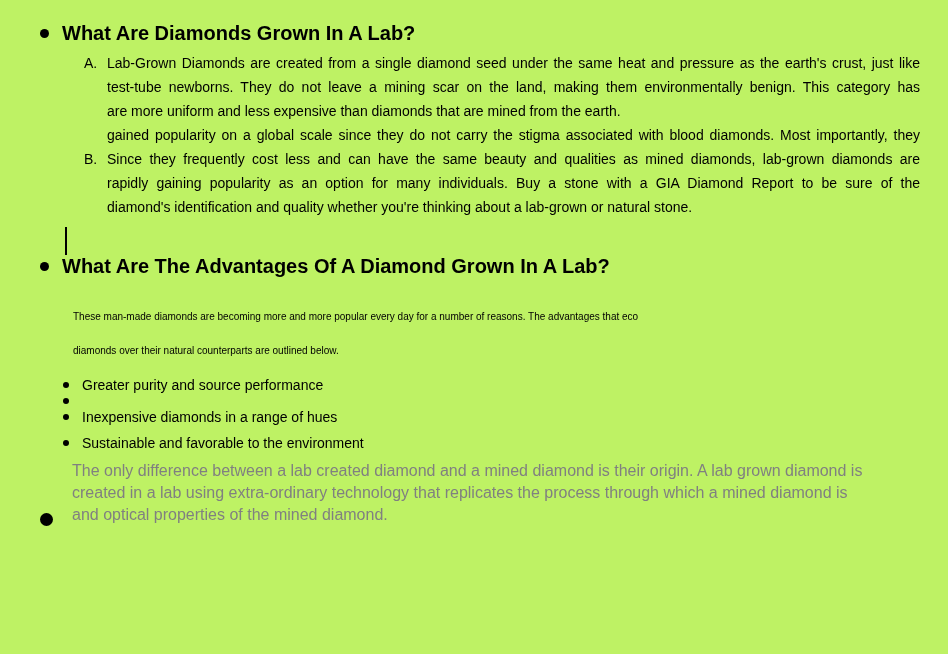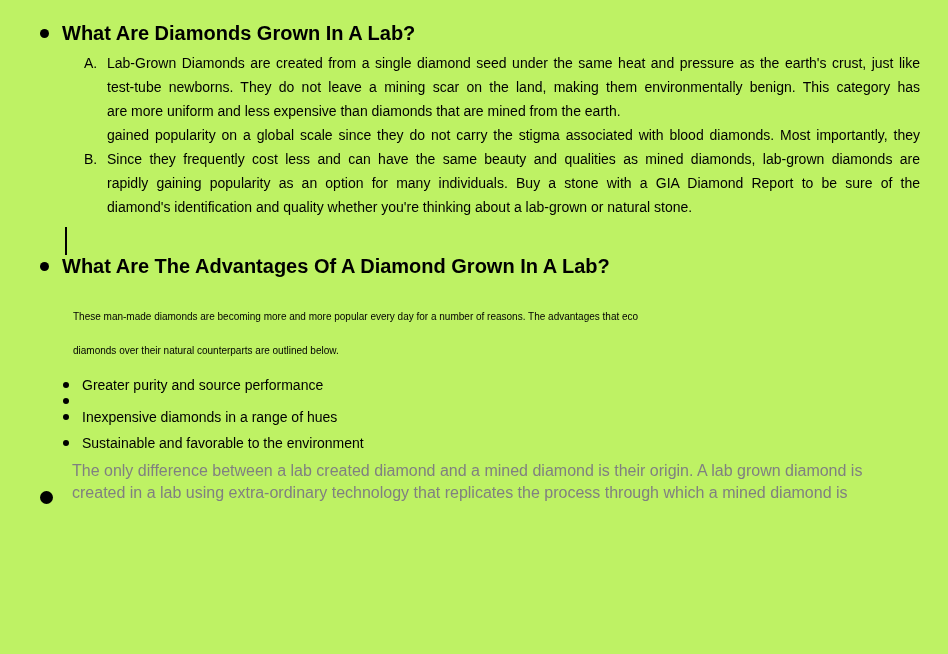--- a/index.html
+++ b/index.html
@@ -108,16 +108,17 @@
       <span class="dot dot-sm"></span>
       <span>Sustainable and favorable to the environment</span>
     </div>
   </div>
 
   <div class="note">
     <span class="dot dot-xl"></span>
     <div class="note-text">
       <div>The only difference between a lab created diamond and a mined diamond is their origin. A lab grown diamond is</div>
       <div>created in a lab using extra-ordinary technology that replicates the process through which a mined diamond is</div>
+      <div>and optical properties of the mined diamond.</div>
     </div>
   </div>
 
 </div>
 
 </body></html>

